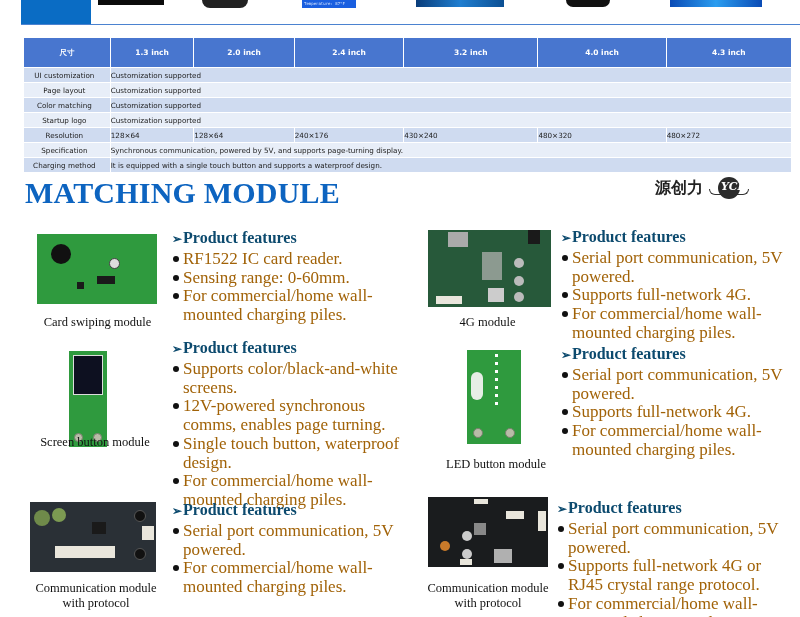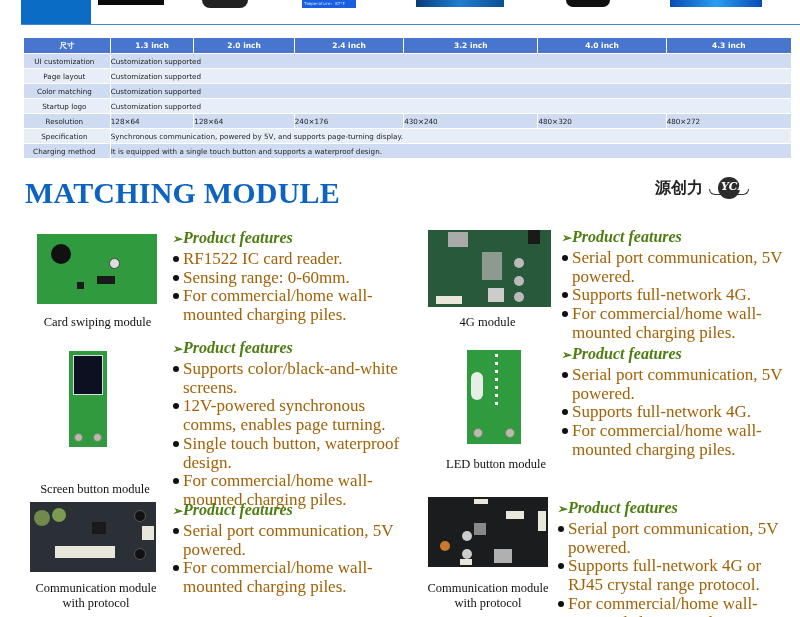--- a/index.html
+++ b/index.html
@@ -13,41 +13,41 @@
     .thumb { position: absolute; top: 0; }
     .thumb-1 { left: 98px; width: 66px; height: 5px; background: #0b0b0b; }
     .thumb-2 { left: 202px; width: 46px; height: 8px; background: #222; border-radius: 0 0 8px 8px; }
     .thumb-3 { left: 302px; width: 54px; height: 8px; background: #1a5fe0; color: #d8e6ff; font-family: "DejaVu Sans Mono", monospace; font-size: 4px; line-height: 8px; padding-left: 2px; overflow: hidden; }
     .thumb-4 { left: 416px; width: 88px; height: 7px; background: linear-gradient(90deg, #0a3d7a, #1f7ed0, #0b4f93); }
     .thumb-5 { left: 566px; width: 44px; height: 7px; background: #111; border-radius: 0 0 22px 22px; }
     .thumb-6 { left: 670px; width: 92px; height: 7px; background: linear-gradient(90deg, #0a4bb5, #2a9df0, #0a4bb5); }
 
     
     .spec-table { position: absolute; left: 23px; top: 37px; width: 769px; border-collapse: separate; border-spacing: 1px; font-family: "DejaVu Sans", sans-serif; font-size: 7.2px; }
-    .spec-table th { background: #4876cf; color: #fff; font-weight: bold; height: 15px; text-align: center; font-size: 7.5px; }
+    .spec-table th { background: #4876cf; color: #fff; font-weight: bold; height: 29px; text-align: center; font-size: 7.5px; }
     .spec-table td { height: 14px; text-align: left; color: #222; }
     .spec-table td.row-label { text-align: center; padding-right: 5px; width: 86px; }
     .spec-table tr.odd td { background: #cfdbf0; }
     .spec-table tr.even td { background: #e8eef8; }
 
     
     .section-title { position: absolute; left: 25px; top: 176px; font-family: "Liberation Serif", serif; font-weight: bold; font-size: 30px; color: #0d64c0; letter-spacing: 0.2px; }
     .brand { position: absolute; left: 655px; top: 176px; display: flex; align-items: center; }
     .brand-text { font-family: "DejaVu Serif", serif; font-weight: bold; font-size: 16px; color: #222; }
     .brand-logo { margin-left: 6px; width: 40px; height: 24px; position: relative; }
     .brand-logo .disc { position: absolute; left: 9px; top: 1px; width: 22px; height: 22px; border-radius: 50%; background: #2b2b2b; }
     .brand-logo .swoosh { position: absolute; left: 0; top: 13px; width: 40px; height: 6px; border: 1.5px solid #333; border-top: none; border-radius: 0 0 8px 8px; }
     .brand-logo .mark { position: absolute; left: 12px; top: 4px; color: #fff; font-family: "DejaVu Serif", serif; font-style: italic; font-weight: bold; font-size: 11px; }
 
     
     .module { position: absolute; }
     .module .pic { position: absolute; }
     .module .caption { position: absolute; text-align: center; font-size: 12.5px; color: #111; line-height: 15px; }
     .module .features { position: absolute; }
-    .features h3 { font-family: "Liberation Serif", serif; font-weight: bold; font-size: 16px; color: #4d7c0f; line-height: 18px; margin-bottom: 2px; white-space: nowrap; font-style: italic; }
+    .features h3 { font-family: "Liberation Serif", serif; font-weight: bold; font-size: 16px; color: #0c4a6e; line-height: 18px; margin-bottom: 2px; white-space: nowrap; }
     .features h3 .arrow { font-size: 12px; margin-right: 1px; }
     .features ul { list-style: none; }
     .features li { font-size: 17px; line-height: 18.7px; padding-left: 11px; position: relative; color: #a16207; }
     .features li::before { content: ""; position: absolute; left: 1px; top: 6px; width: 6px; height: 6px; border-radius: 50%; background: #111; }
 
     
     .pcb-green { background: #2f9a3e; }
     .pcb-dark { background: #1f2428; }
     .chip { position: absolute; background: #1a1a1a; }
     .cap { position: absolute; border-radius: 50%; }
@@ -175,21 +175,21 @@
     </ul>
   </div>
 </div>
 
 <div class="module" style="left:0;top:0;">
   <div class="pic pcb-green" style="left:69px;top:351px;width:38px;height:96px;">
     <div class="screen" style="left:4px;top:4px;width:30px;height:40px;border:1px solid #ddd;"></div>
     <div class="screw" style="left:5px;top:82px;width:9px;height:9px;"></div>
     <div class="screw" style="left:24px;top:82px;width:9px;height:9px;"></div>
   </div>
-  <div class="caption" style="left:30px;top:482px;width:130px;">Screen button module</div>
+  <div class="caption" style="left:30px;top:435px;width:130px;">Screen button module</div>
   <div class="features" style="left:172px;top:339px;width:245px;">
     <h3><span class="arrow">➢</span><span>Product features</span></h3>
     <ul>
       <li>Supports color/black-and-white screens.</li>
       <li>12V-powered synchronous comms, enables page turning.</li>
       <li>Single touch button, waterproof design.</li>
       <li>For commercial/home wall-mounted charging piles.</li>
     </ul>
   </div>
 </div>

